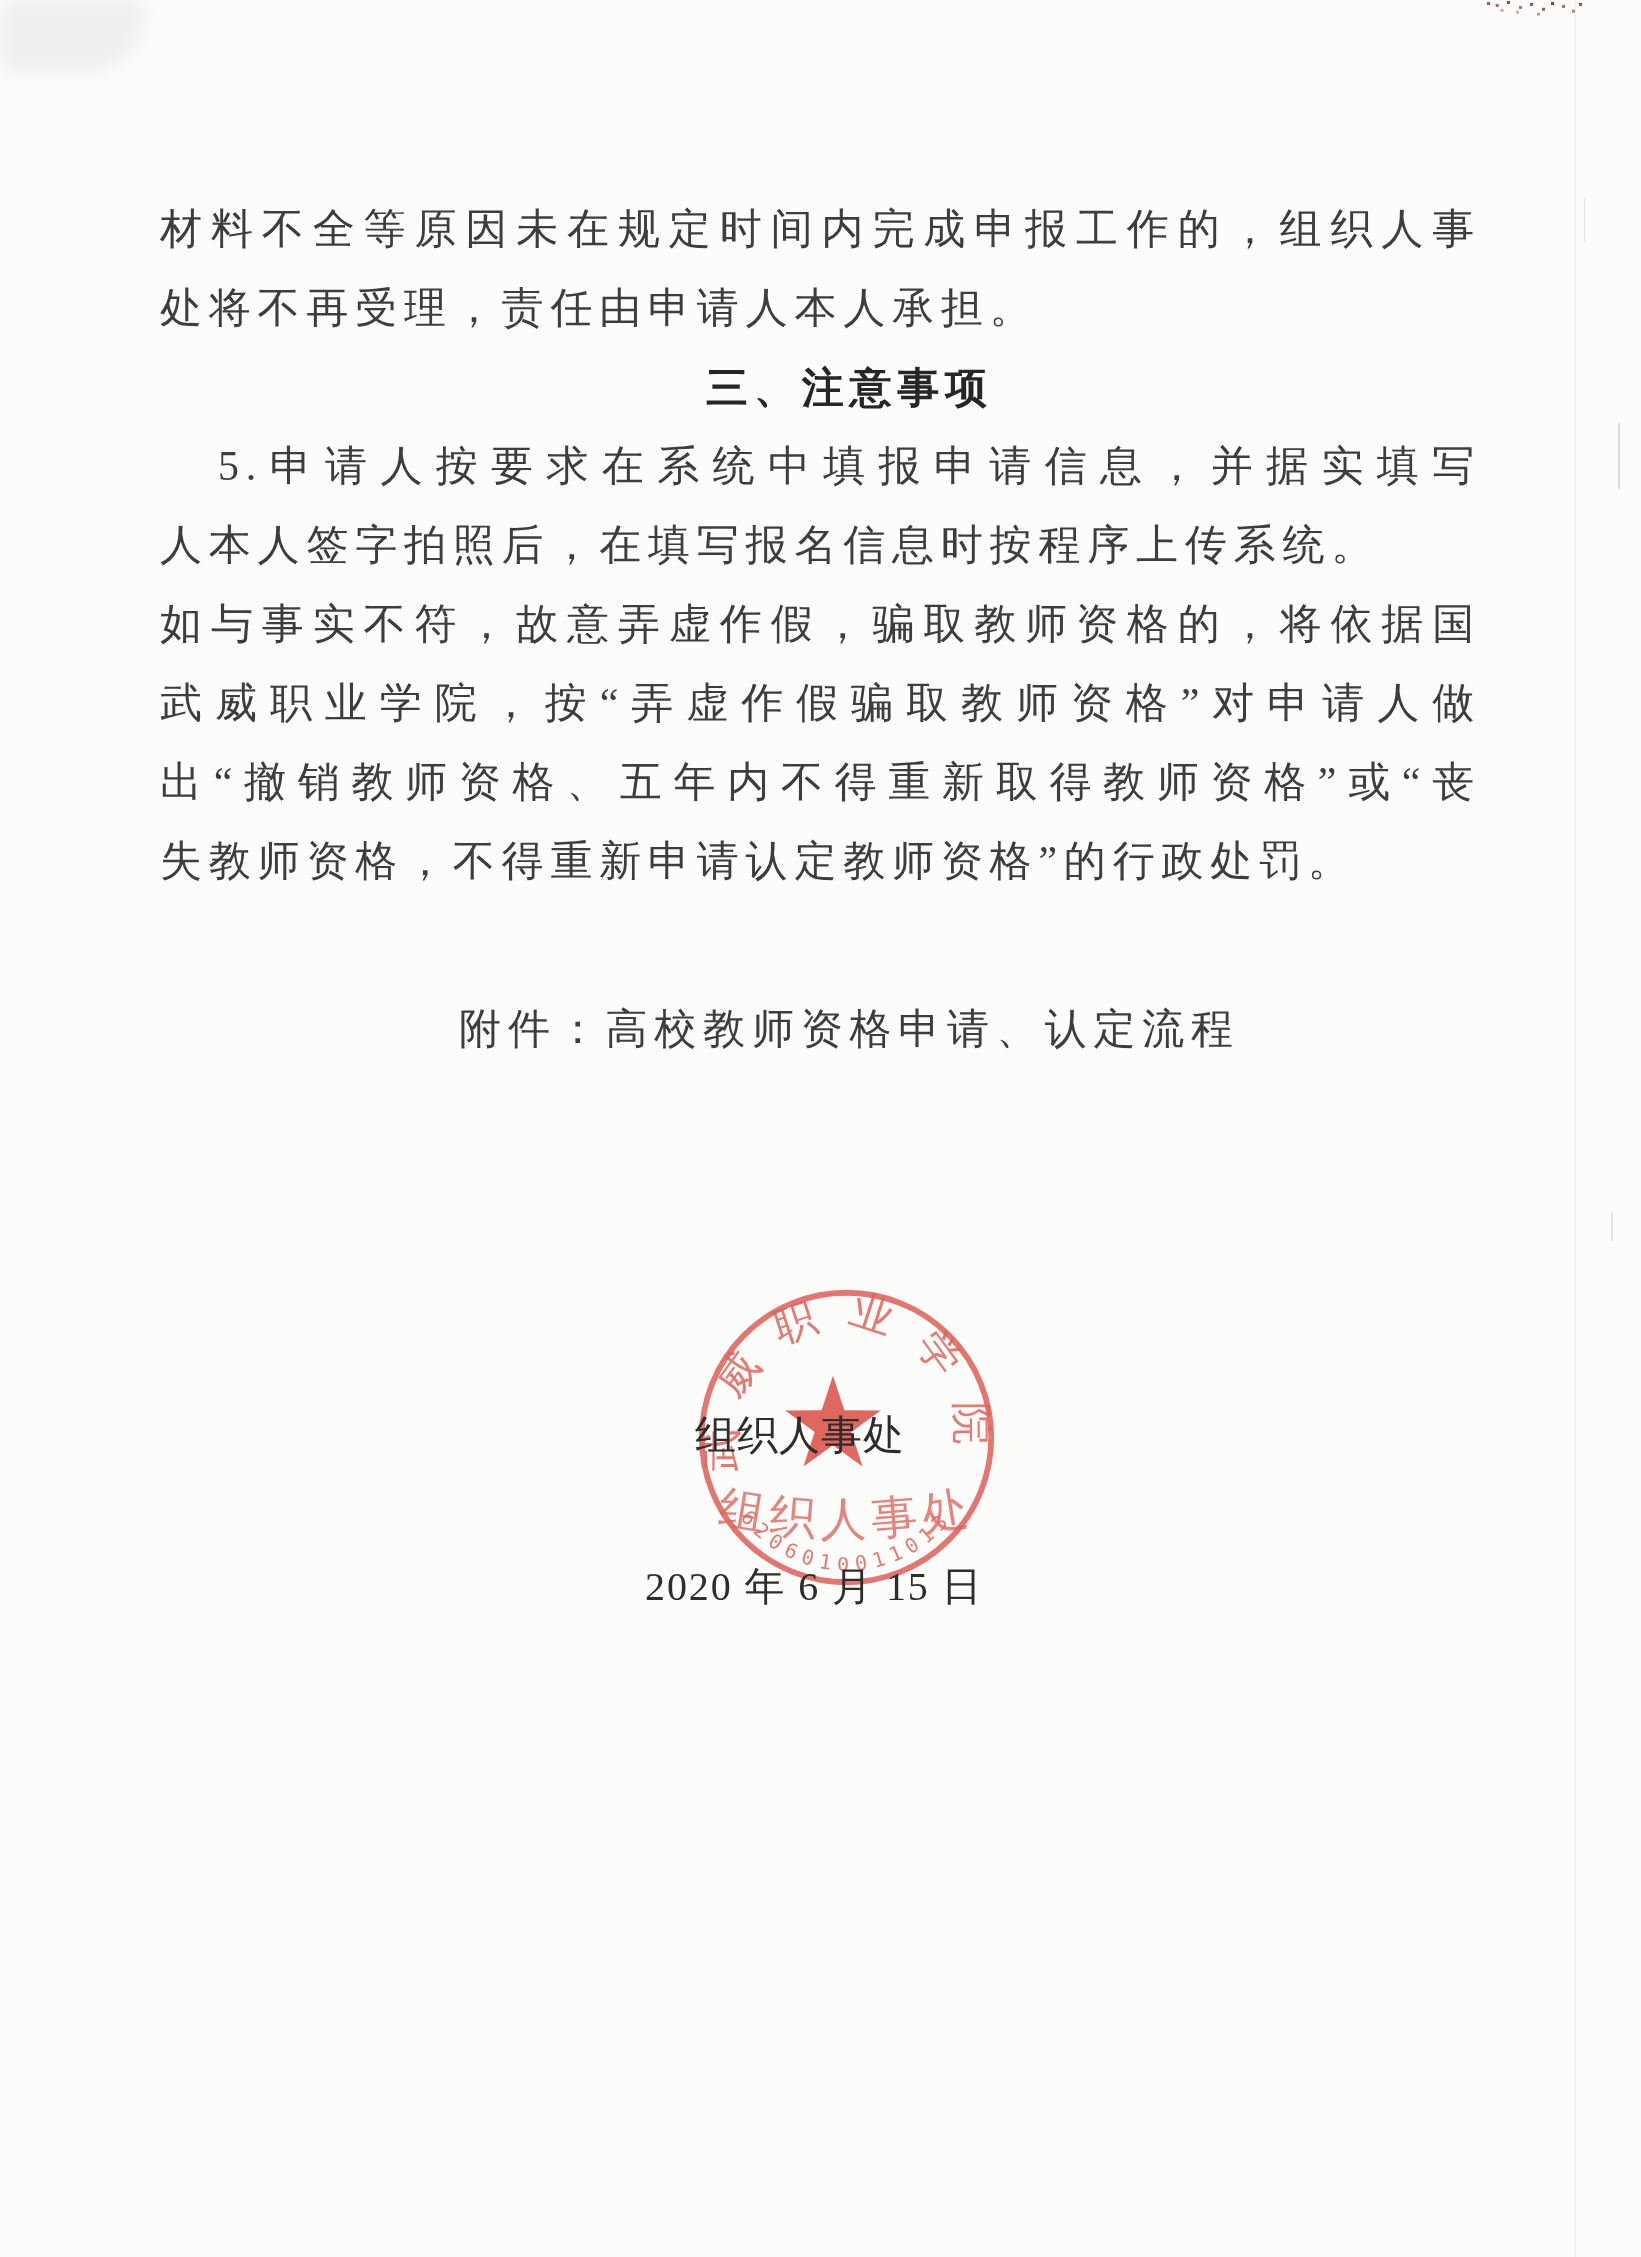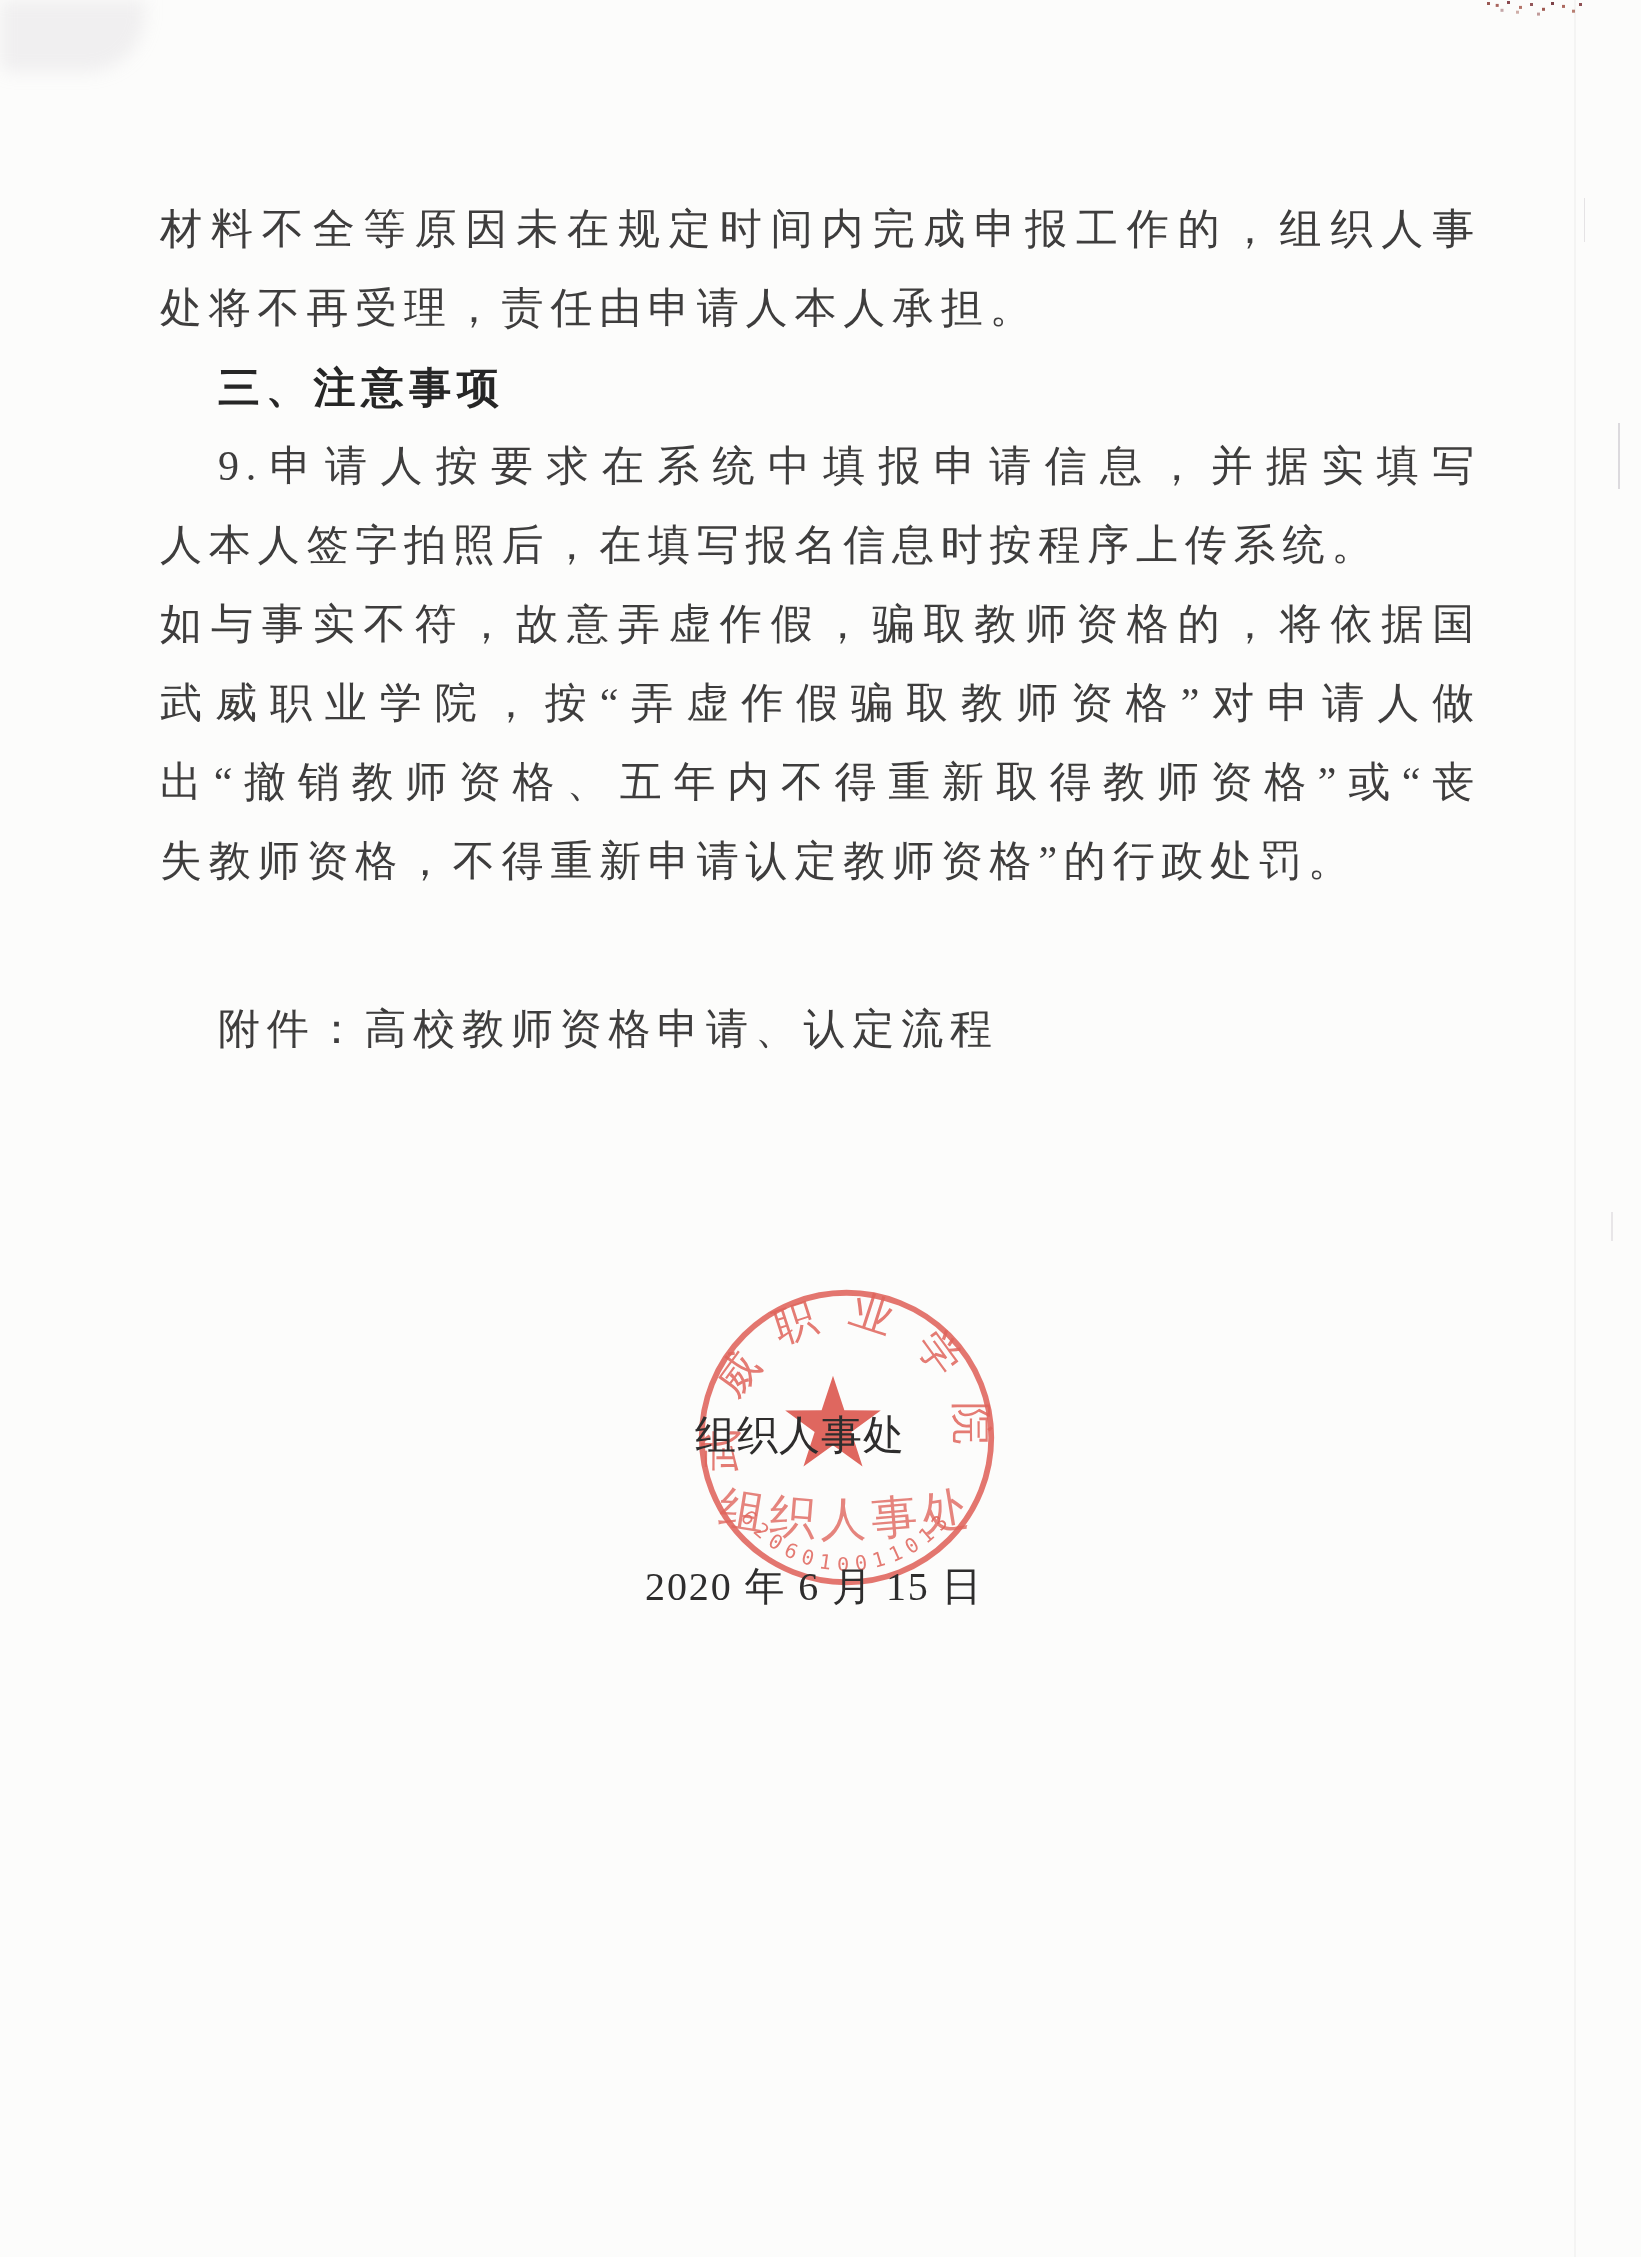--- a/index.html
+++ b/index.html
@@ -51,21 +51,21 @@
   .line {
     height: 79px;
     line-height: 79px;
     white-space: nowrap;
   }
   .line.justify {
     white-space: normal;
     text-align: justify;
     text-align-last: justify;
   }
-  .line.indent { padding-left: 58px; }
+  .line.indent { padding-left: 58px; text-align: center; }
   .line.heading {
     font-family: "Liberation Sans", "DejaVu Sans", sans-serif;
     font-weight: 700;
     color: #262626;
     letter-spacing: 5.8px;
   }
   .line.attachment { margin-top: 89px; }
 
   
   .sig-department {
@@ -105,21 +105,21 @@
   <div class="artifact scan-line-vertical"></div>
   <div class="artifact speck-cluster"></div>
   <div class="artifact edge-dash-1"></div>
   <div class="artifact edge-dash-2"></div>
   <div class="artifact edge-dash-3"></div>
 
   <div class="body-text">
     <div class="line justify">材料不全等原因未在规定时间内完成申报工作的，组织人事</div>
     <div class="line">处将不再受理，责任由申请人本人承担。</div>
     <div class="line heading indent">三、注意事项</div>
-    <div class="line justify indent">9.申请人按要求在系统中填报申请信息，并据实填写</div>
+    <div class="line justify indent">5.申请人按要求在系统中填报申请信息，并据实填写</div>
     <div class="line">人本人签字拍照后，在填写报名信息时按程序上传系统。</div>
     <div class="line justify">如与事实不符，故意弄虚作假，骗取教师资格的，将依据国</div>
     <div class="line justify">武威职业学院，按“弄虚作假骗取教师资格”对申请人做</div>
     <div class="line justify">出“撤销教师资格、五年内不得重新取得教师资格”或“丧</div>
     <div class="line">失教师资格，不得重新申请认定教师资格”的行政处罚。</div>
     <div class="line attachment indent">附件：高校教师资格申请、认定流程</div>
   </div>
 
   <div class="sig-department">组织人事处</div>
   <div class="sig-date">2020 年 6 月 15 日</div>

